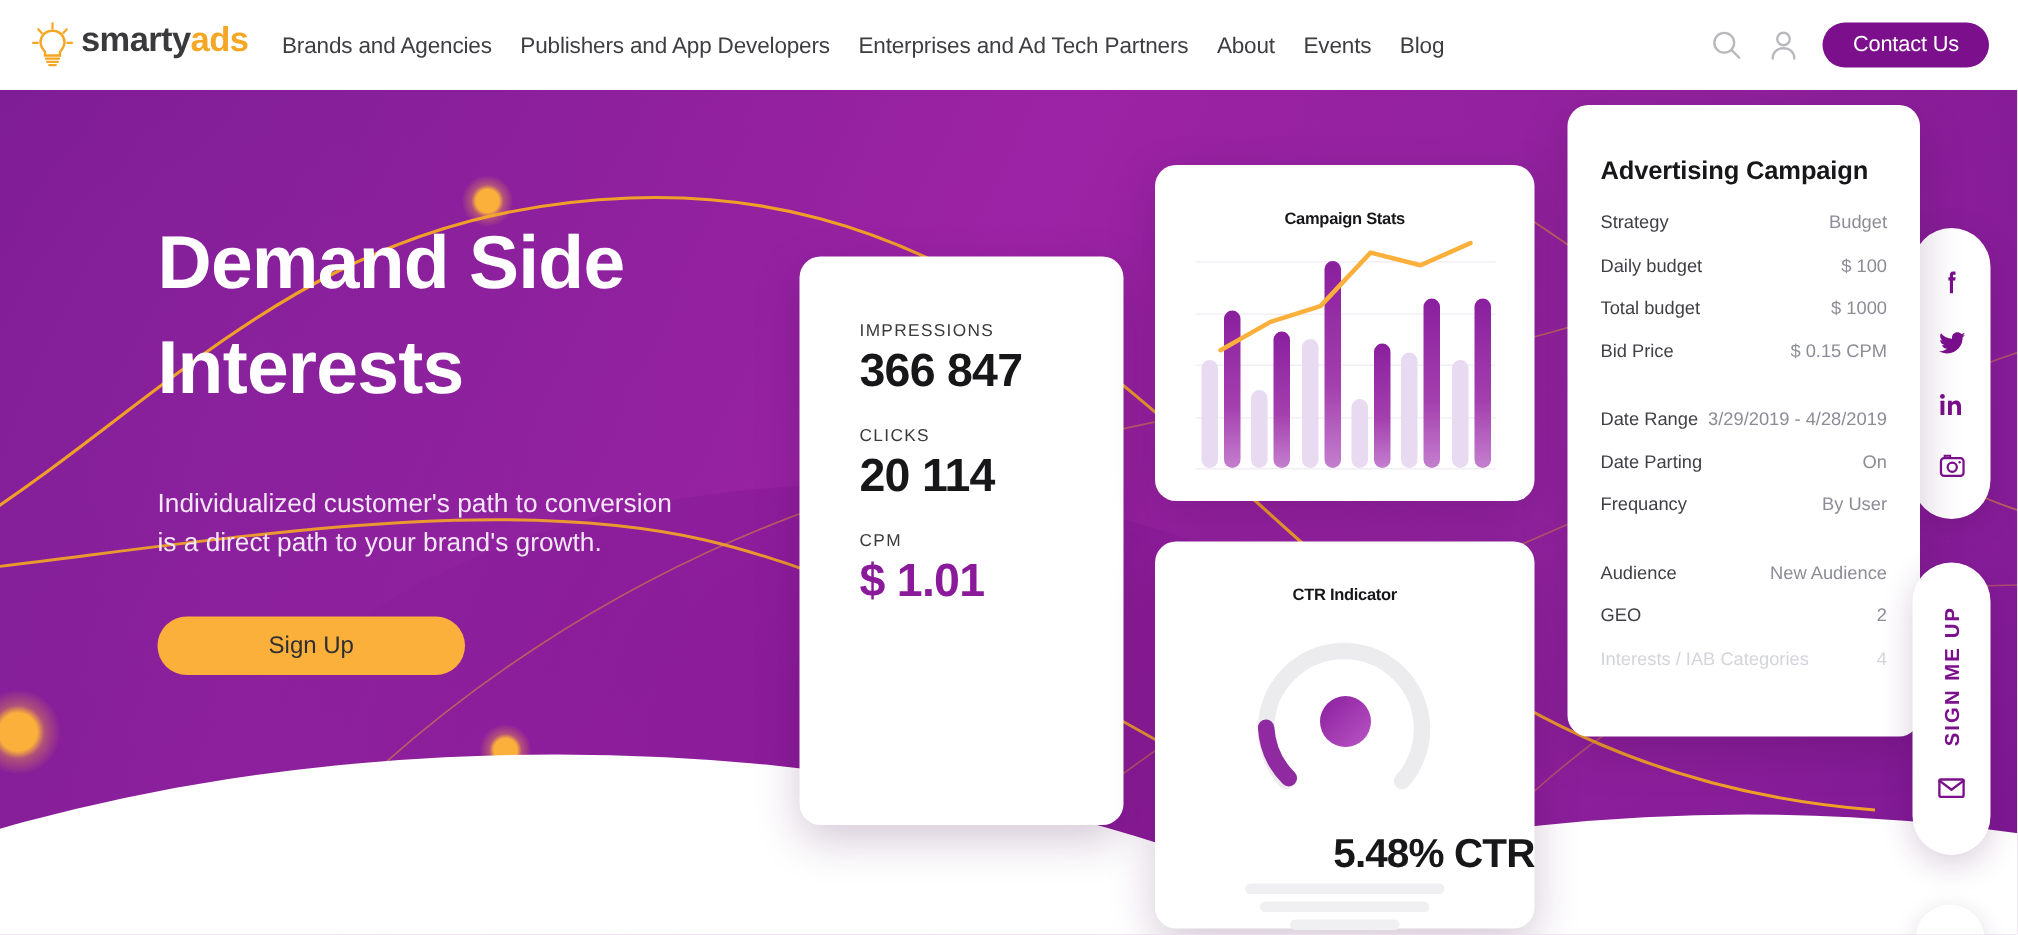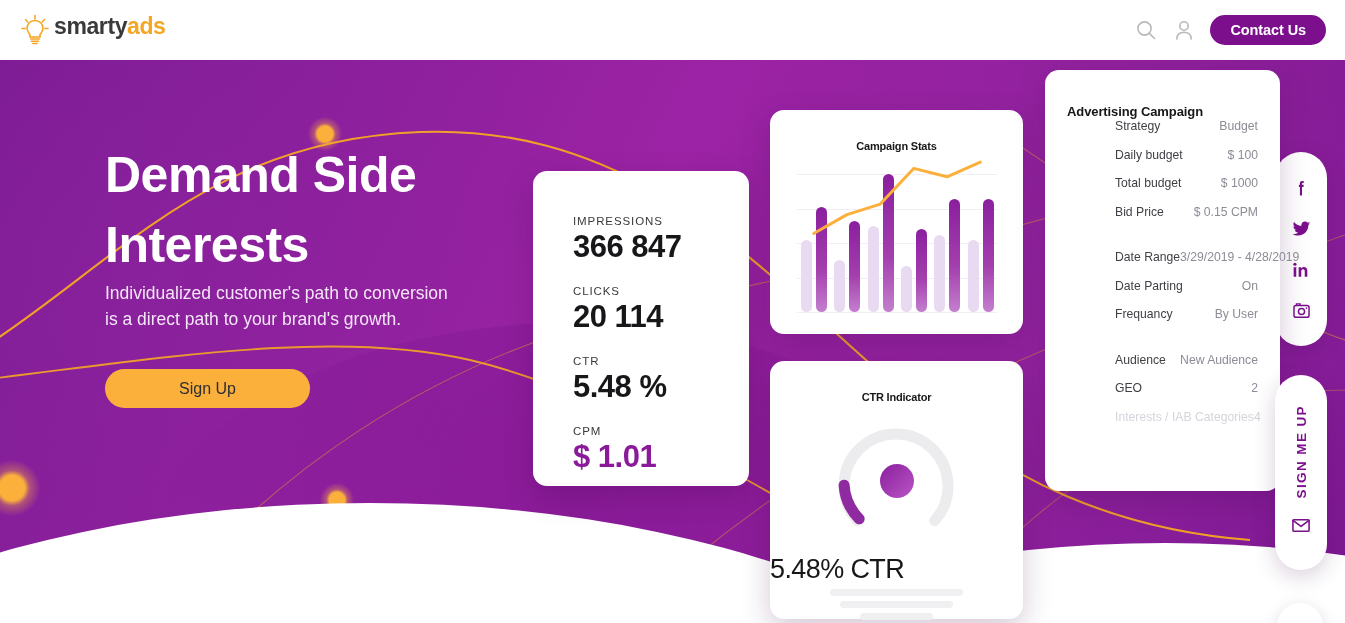--- a/index.html
+++ b/index.html
@@ -25,21 +25,21 @@
 
   #mainnav { display:flex; align-items:center; gap:19px; margin-left:20px; }
   .navlink {
     font-size:15px; color:#3d3d42; white-space:nowrap; cursor:pointer;
     letter-spacing:-0.1px;
   }
   #header-right { margin-left:auto; display:flex; align-items:center; gap:14px; margin-right:19px; }
   .hdr-icon { width:24px; height:24px; cursor:pointer; color:#b9b9bd; }
   #contact-btn {
     background:#7b0f8c; color:#fff; border:none; border-radius:20px;
-    height:30px; padding:0 20px; font-size:14.5px; font-weight:700;
+    height:30px; padding:0 20px; font-size:14.5px; font-weight:400;
     cursor:pointer; font-family:"Liberation Sans",sans-serif; letter-spacing:-0.1px;
   }
 
   
   #hero {
     position:absolute; top:60px; left:0; width:1345px; height:563px;
     background: linear-gradient(115deg, #7a1b92 0%, #8c1f9b 22%, #9c23a5 45%, #8e1f9a 70%, #7a1690 100%);
     overflow:hidden;
   }
   #hero .blob1 {
@@ -65,61 +65,61 @@
     position:absolute; right:-520px; bottom:-660px; width:1400px; height:740px;
     background:#ffffff; border-radius:50%;
   }
   #hero svg.lines { position:absolute; inset:0; width:1345px; height:563px; }
   .glowdot { position:absolute; width:34px; height:34px; border-radius:50%;
     background: radial-gradient(circle, #fbb03b 0%, #fbb03b 32%, rgba(251,176,59,0.35) 45%, rgba(251,176,59,0.0) 72%); }
 
   
   #hero-text { position:absolute; left:105px; top:80px; width:430px; z-index:5; }
   #hero-title { font-size:50px; line-height:70px; font-weight:700; color:#fff; letter-spacing:-0.5px; }
-  #hero-sub { font-size:17.5px; line-height:26px; color:#f4e6f7; }
+  #hero-sub { margin-top:42px; font-size:17.5px; line-height:26px; color:#f4e6f7; }
   #signup-btn {
     margin-top:37px; display:block; width:205px; height:39px;
     background:#fbb03b; border:none; border-radius:20px;
     font-size:16px; color:#2f2f33; cursor:pointer;
     font-family:"Liberation Sans",sans-serif;
   }
 
   
   .card { position:absolute; background:#fff; border-radius:14px; box-shadow:0 10px 30px rgba(60,5,70,0.22); }
 
   
-  #stats-card { left:533px; top:171px; width:216px; height:315px; padding:44px 0 0 40px; z-index:20; }
+  #stats-card { left:533px; top:171px; width:216px; height:379px; padding:44px 0 0 40px; z-index:20; }
   .stat { margin-bottom:20px; }
   .stat-label { font-size:11.5px; letter-spacing:0.9px; color:#3a3a3c; font-weight:500; }
   .stat-value { font-size:31px; font-weight:700; color:#17171a; letter-spacing:-0.5px; margin-top:2px; }
   .stat-value.accent { color:#8b1a9b; }
 
   
   #campaign-stats-card { left:770px; top:110px; width:253px; height:224px; z-index:22; }
   .card-title { text-align:center; font-size:11px; font-weight:700; color:#17171a; padding-top:30px; letter-spacing:-0.2px; }
   #bar-chart { position:absolute; left:27px; top:64px; width:200px; height:138px; }
   .gridline { position:absolute; left:0; width:200px; height:1px; background:#f3eef5; }
   .bar { position:absolute; bottom:0; width:11px; border-radius:6px; }
   .bar.light { background:#e8daf0; }
   .bar.dark { background:linear-gradient(180deg,#8a1f9e 0%, #a43fae 60%, #c47fce 100%); }
   #trendline { position:absolute; left:27px; top:50px; width:200px; height:105px; }
 
   
   #ctr-card { left:770px; top:361px; width:253px; height:258px; z-index:22; }
   #gauge { position:absolute; left:60px; top:55px; width:132px; height:132px; }
   #gauge-dot { position:absolute; left:110px; top:103px; width:34px; height:34px; border-radius:50%;
     background: linear-gradient(135deg,#8a1f9e,#b955c4); }
-  #ctr-value { position:absolute; top:193px; width:100%; text-align:left;
-    font-size:27px; font-weight:400; color:#17171a; letter-spacing:-0.6px; }
+  #ctr-value { position:absolute; top:193px; width:100%; text-align:right;
+    font-size:27px; font-weight:700; color:#17171a; letter-spacing:-0.6px; }
   .skel { position:absolute; background:#f0f0f2; border-radius:4px; height:7px; }
 
   
   #campaign-panel { left:1045px; top:70px; width:235px; height:421px; padding:34px 22px 0 22px; z-index:24; }
-  #campaign-panel h3 { font-size:13px; font-weight:700; color:#17171a; margin-bottom:0; letter-spacing:-0.1px; }
-  .crow { display:flex; justify-content:space-between; align-items:center; margin-bottom:14.5px;margin-left:48px; }
+  #campaign-panel h3 { font-size:17px; font-weight:700; color:#17171a; margin-bottom:17px; letter-spacing:-0.1px; }
+  .crow { display:flex; justify-content:space-between; align-items:center; margin-bottom:14.5px; }
   .crow .k { font-size:12.2px; color:#3f3f45; white-space:nowrap; }
   .crow .v { font-size:12.2px; color:#8c8c96; white-space:nowrap; }
   .crow.faded .k, .crow.faded .v { color:#d4d4dc; }
   .cgap { height:17px; }
 
   
   #social-rail { position:absolute; right:18px; top:152px; width:52px; height:194px;
     background:#fff; border-radius:26px; box-shadow:0 6px 22px rgba(60,5,70,0.2);
     display:flex; flex-direction:column; align-items:center; justify-content:center; gap:19px; z-index:21; }
   .soc { width:22px; height:22px; color:#7b0f8c; cursor:pointer; display:flex; align-items:center; justify-content:center; }
@@ -154,20 +154,28 @@
           <line x1="12.6" y1="26" x2="21.4" y2="26" stroke="#f5a623" stroke-width="1.5" stroke-linecap="round"></line>
           <line x1="13.4" y1="28.2" x2="20.6" y2="28.2" stroke="#f5a623" stroke-width="1.5" stroke-linecap="round"></line>
           <line x1="14.8" y1="30.4" x2="19.2" y2="30.4" stroke="#f5a623" stroke-width="1.5" stroke-linecap="round"></line>
         </svg>
       </span>
       <span class="wordmark">
         <span class="wm-dark">smarty</span><span class="wm-orange">ads</span>
       </span>
     </div>
 
+    <nav id="mainnav">
+      <span class="navlink">Brands and Agencies</span>
+      <span class="navlink">Publishers and App Developers</span>
+      <span class="navlink">Enterprises and Ad Tech Partners</span>
+      <span class="navlink">About</span>
+      <span class="navlink">Events</span>
+      <span class="navlink">Blog</span>
+    </nav>
 
     <div id="header-right">
       <span class="hdr-icon">
         <svg viewBox="0 0 24 24" width="24" height="24" fill="none" stroke="#b9b9bd" stroke-width="1.6">
           <circle cx="10.5" cy="10.5" r="6.6"></circle>
             <line x1="15.4" y1="15.4" x2="20.5" y2="20.5" stroke-linecap="round"></line>
         </svg>
       </span>
       <span class="hdr-icon">
         <svg viewBox="0 0 24 24" width="24" height="24" fill="none" stroke="#b9b9bd" stroke-width="1.6">
@@ -214,24 +222,20 @@
   </div>
 
   <div class="card" id="stats-card">
     <div class="stat">
       <div class="stat-label">IMPRESSIONS</div>
       <div class="stat-value">366 847</div>
     </div>
     <div class="stat">
       <div class="stat-label">CLICKS</div>
       <div class="stat-value">20 114</div>
-    </div>
-    <div class="stat">
-      <div class="stat-label">CTR</div>
-      <div class="stat-value">5.48 %</div>
     </div>
     <div class="stat">
       <div class="stat-label">CPM</div>
       <div class="stat-value accent">$ 1.01</div>
     </div>
   </div>
 
   <div class="card" id="campaign-stats-card">
     <div class="card-title">Campaign Stats</div>
     <div id="bar-chart">

